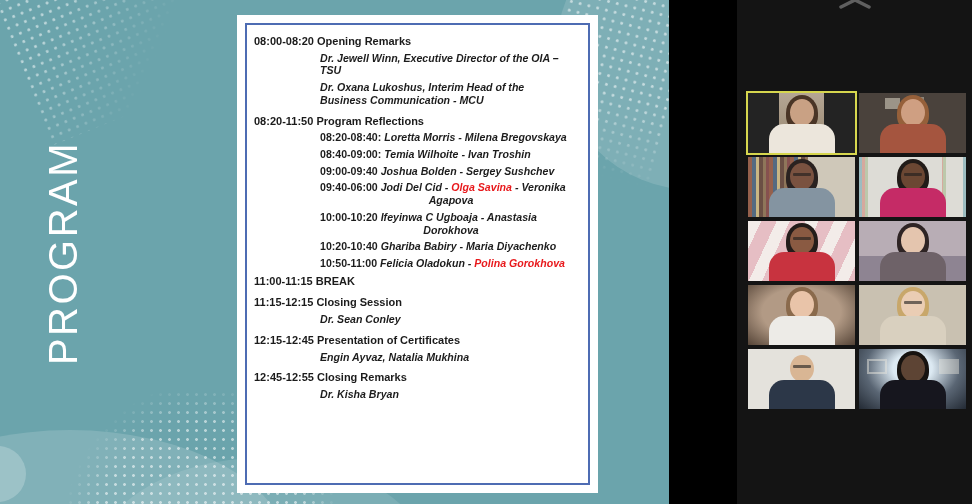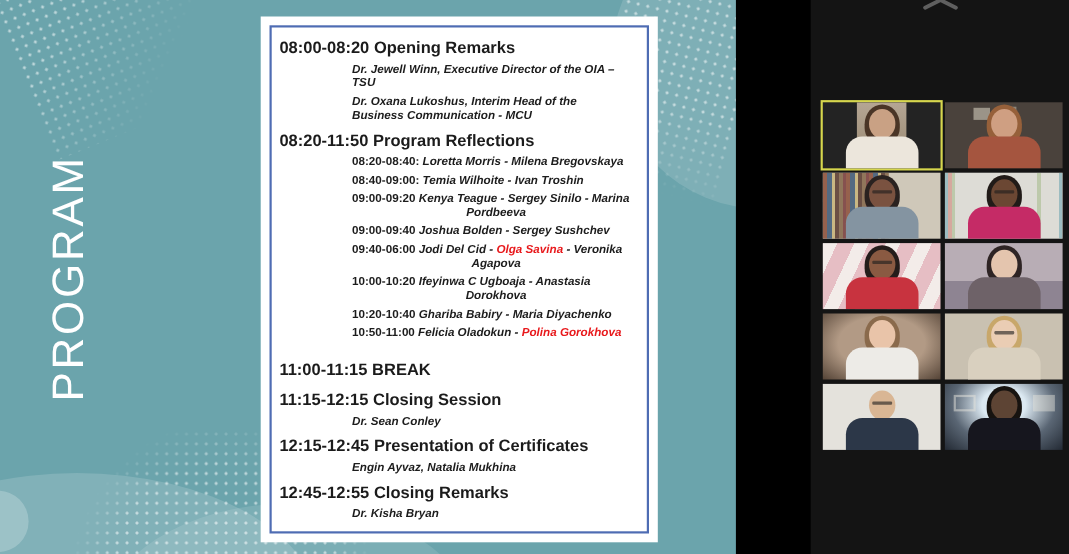--- a/index.html
+++ b/index.html
@@ -33,22 +33,22 @@
 
   .vertical-title{position:absolute;left:63px;top:253px;transform:translate(-50%,-50%) rotate(-90deg);
         color:#ffffff;font-size:40px;font-weight:300;letter-spacing:2.5px;white-space:nowrap;}
 
   
   .card{position:absolute;left:237px;top:15px;width:361px;height:478px;background:#ffffff;}
   .card-inner{position:absolute;inset:8px;border:2px solid #4e6cb3;}
   .schedule{position:absolute;inset:10px 6px 6px 7px;color:#1c1c1c;}
   .section{margin-top:8px;}
   .section:first-child{margin-top:0;}
-  .section.gap-before{margin-top:19px;}
-  .heading{font-size:15px;font-weight:600;color:#1b1b1b;line-height:1.25;}
+  .section.gap-before{margin-top:5px;}
+  .heading{font-size:11px;font-weight:600;color:#1b1b1b;line-height:1.25;}
   .sub-item{margin:3px 0 4px 66px;font-size:10.6px;font-weight:600;line-height:1.2;color:#1c1c1c;}
   .sub-item .line{white-space:nowrap;}
   .sub-item .line.center{text-align:center;white-space:normal;}
   .it{font-style:italic;}
 
   
   .video-panel{position:absolute;left:737px;top:0;width:235px;height:504px;background:#141414;}
   .collapse-btn{position:absolute;left:50%;top:-4px;transform:translateX(-50%);width:36px;height:14px;
         cursor:pointer;}
   .video-grid{position:absolute;left:11px;top:93px;display:grid;
@@ -121,24 +121,20 @@
             </div>
             <div class="section">
               <div class="heading">08:20-11:50 Program Reflections</div>
               <div class="sub-item">
                 <div class="line"><span>08:20-08:40: </span><span class="it">Loretta Morris - Milena Bregovskaya</span></div>
               </div>
               <div class="sub-item">
                 <div class="line"><span>08:40-09:00: </span><span class="it">Temia Wilhoite - Ivan Troshin</span></div>
               </div>
               <div class="sub-item">
-                <div class="line"><span>09:00-09:20 </span><span class="it">Kenya Teague - Sergey Sinilo - Marina</span></div>
-                <div class="line center"><span class="it">Pordbeeva</span></div>
-              </div>
-              <div class="sub-item">
                 <div class="line"><span>09:00-09:40 </span><span class="it">Joshua Bolden - Sergey Sushchev</span></div>
               </div>
               <div class="sub-item">
                 <div class="line"><span>09:40-06:00 </span><span class="it">Jodi Del Cid - </span><span class="it" style="color: rgb(232, 25, 28);">Olga Savina</span><span class="it"> - Veronika</span></div>
                 <div class="line center"><span class="it">Agapova</span></div>
               </div>
               <div class="sub-item">
                 <div class="line"><span>10:00-10:20 </span><span class="it">Ifeyinwa C Ugboaja - Anastasia</span></div>
                 <div class="line center"><span class="it">Dorokhova</span></div>
               </div>

